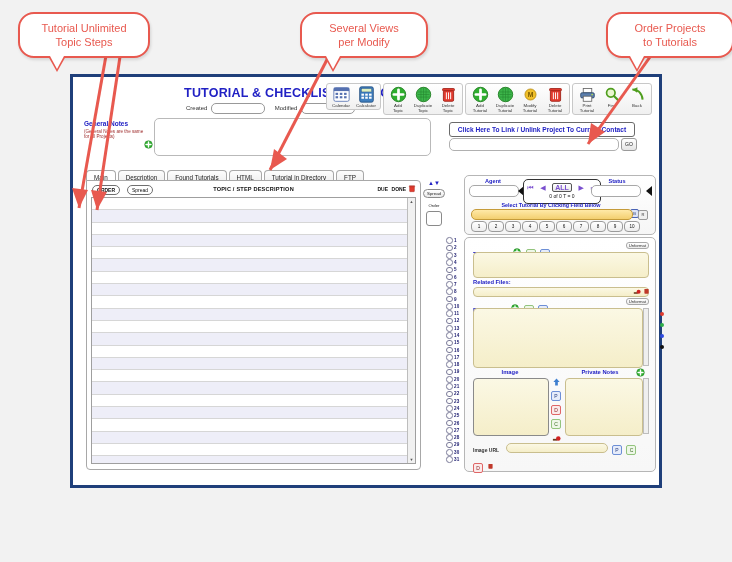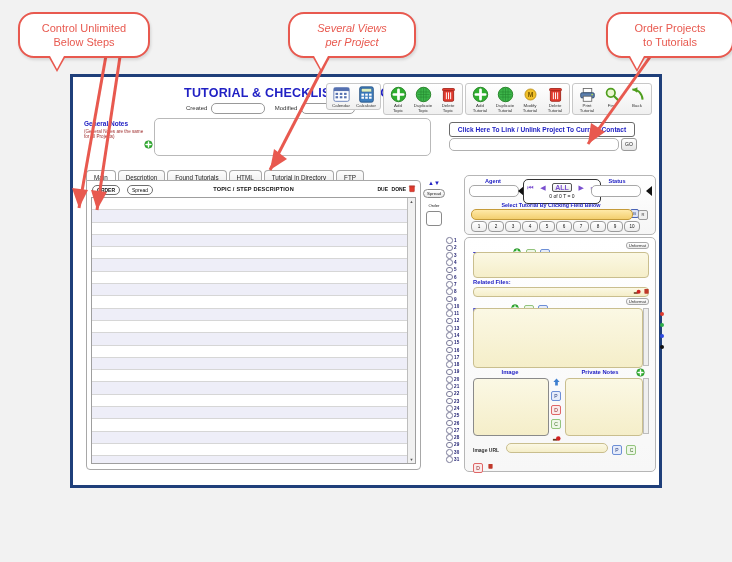--- a/index.html
+++ b/index.html
@@ -224,28 +224,28 @@
   .vscroll{
     width:6px;background:#efefef;border:1px solid #bdbdbd;box-sizing:border-box;
   }
   
   .plusglyph{width:8px;height:8px;display:inline-block;vertical-align:middle;}
 </style>
 </head>
 <body>
 
 <div class="callout" style="left:18px;top:12px;width:108px;">
-  <div>Control Unlimited</div>
-  <div>Below Steps</div>
+  <div>Tutorial Unlimited</div>
+  <div>Topic Steps</div>
   <div class="tail"></div>
 </div>
 
-<div class="callout" style="left:288px;top:12px;width:104px;font-style:italic;">
+<div class="callout" style="left:300px;top:12px;width:104px;">
   <div>Several Views</div>
-  <div>per Project</div>
+  <div>per Modify</div>
   <div class="tail" style="left:22px;"></div>
 </div>
 
 <div class="callout" style="left:606px;top:12px;width:104px;">
   <div>Order Projects</div>
   <div>to Tutorials</div>
   <div class="tail" style="left:20px;"></div>
 </div>
 
 <svg class="arrow" style="left:55px;top:48px;" width="110" height="180" viewBox="0 0 110 180">

